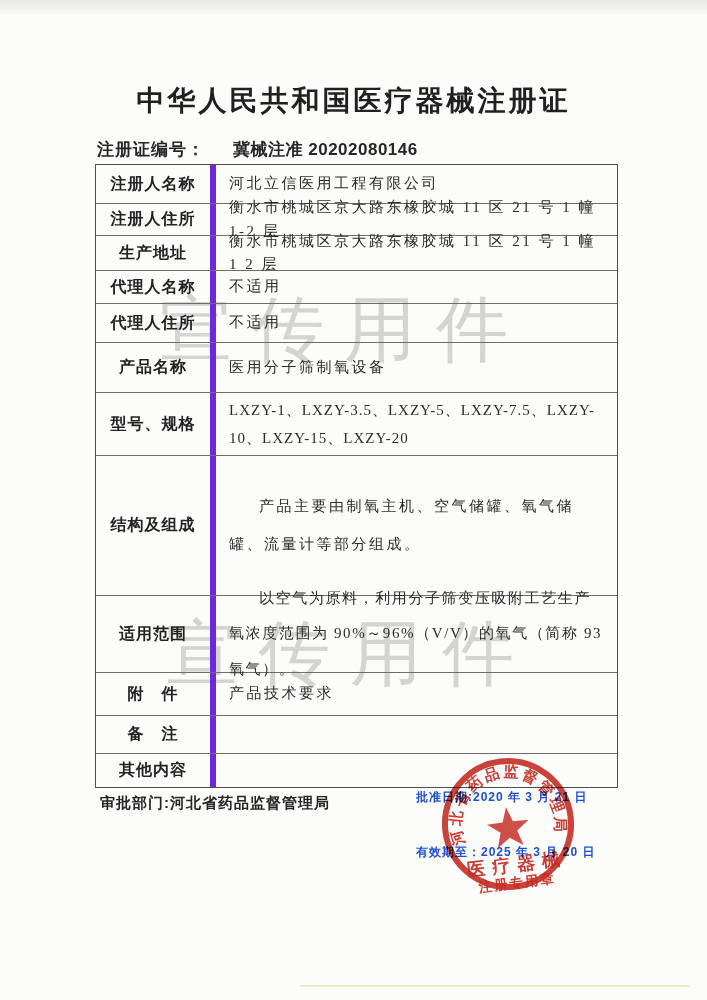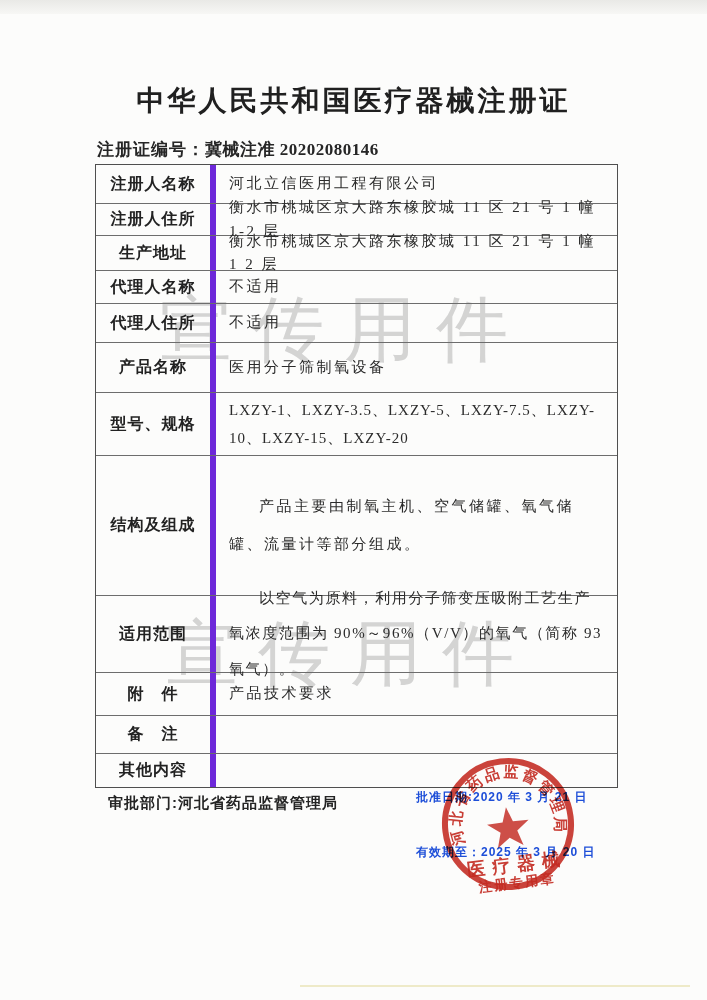--- a/index.html
+++ b/index.html
@@ -14,21 +14,21 @@
     background:#e8e2b2;opacity:.7;}
 
   .doc-title{
     position:absolute;left:0;top:82px;width:707px;text-align:center;
     font-size:28px;font-weight:700;letter-spacing:3px;color:#202020;
   }
   .cert-no{
     position:absolute;left:97px;top:138px;font-size:17px;font-weight:700;
     letter-spacing:1px;color:#262626;
   }
-  .cert-no .num{font-family:Liberation Serif, serif;font-weight:700;letter-spacing:0.5px;}
+  .cert-no .num{font-family:Liberation Sans, sans-serif;font-weight:700;letter-spacing:0.5px;margin-left:28px;}
 
   
   .watermark{
     position:absolute;z-index:0;font-family:"Liberation Serif",serif;
     font-size:72px;line-height:1;letter-spacing:20px;font-weight:400;
     color:var(--watermark-gray,#bcbcbc);opacity:.62;white-space:nowrap;
     pointer-events:none;
   }
   .wm1{left:160px;top:294px;}
   .wm2{left:166px;top:618px;}
@@ -50,21 +50,21 @@
     font-family:"Liberation Serif",serif;font-size:15px;letter-spacing:2.5px;
     color:#2b2b2b;line-height:1.55;
   }
   .cell-value.para span{display:block;text-indent:2em;}
   .row-models .cell-value{letter-spacing:1px;line-height:1.9;}
   .row-structure .cell-value{line-height:2.5;justify-content:center;}
   .row-scope .cell-value{line-height:2.35;letter-spacing:1.6px;}
 
   .footer{position:absolute;left:0;top:0;width:707px;z-index:2;}
   .dept-line{
-    position:absolute;left:108px;top:794px;font-size:15px;font-weight:700;
+    position:absolute;left:100px;top:794px;font-size:15px;font-weight:700;
     letter-spacing:1px;color:#242424;
   }
   .date-line{
     position:absolute;left:416px;font-size:12px;font-weight:700;
     letter-spacing:1px;color:#1d4ed8;white-space:nowrap;
   }
   .date-approval{top:789px;}
   .date-valid{top:844px;}
 
   .stamp{

